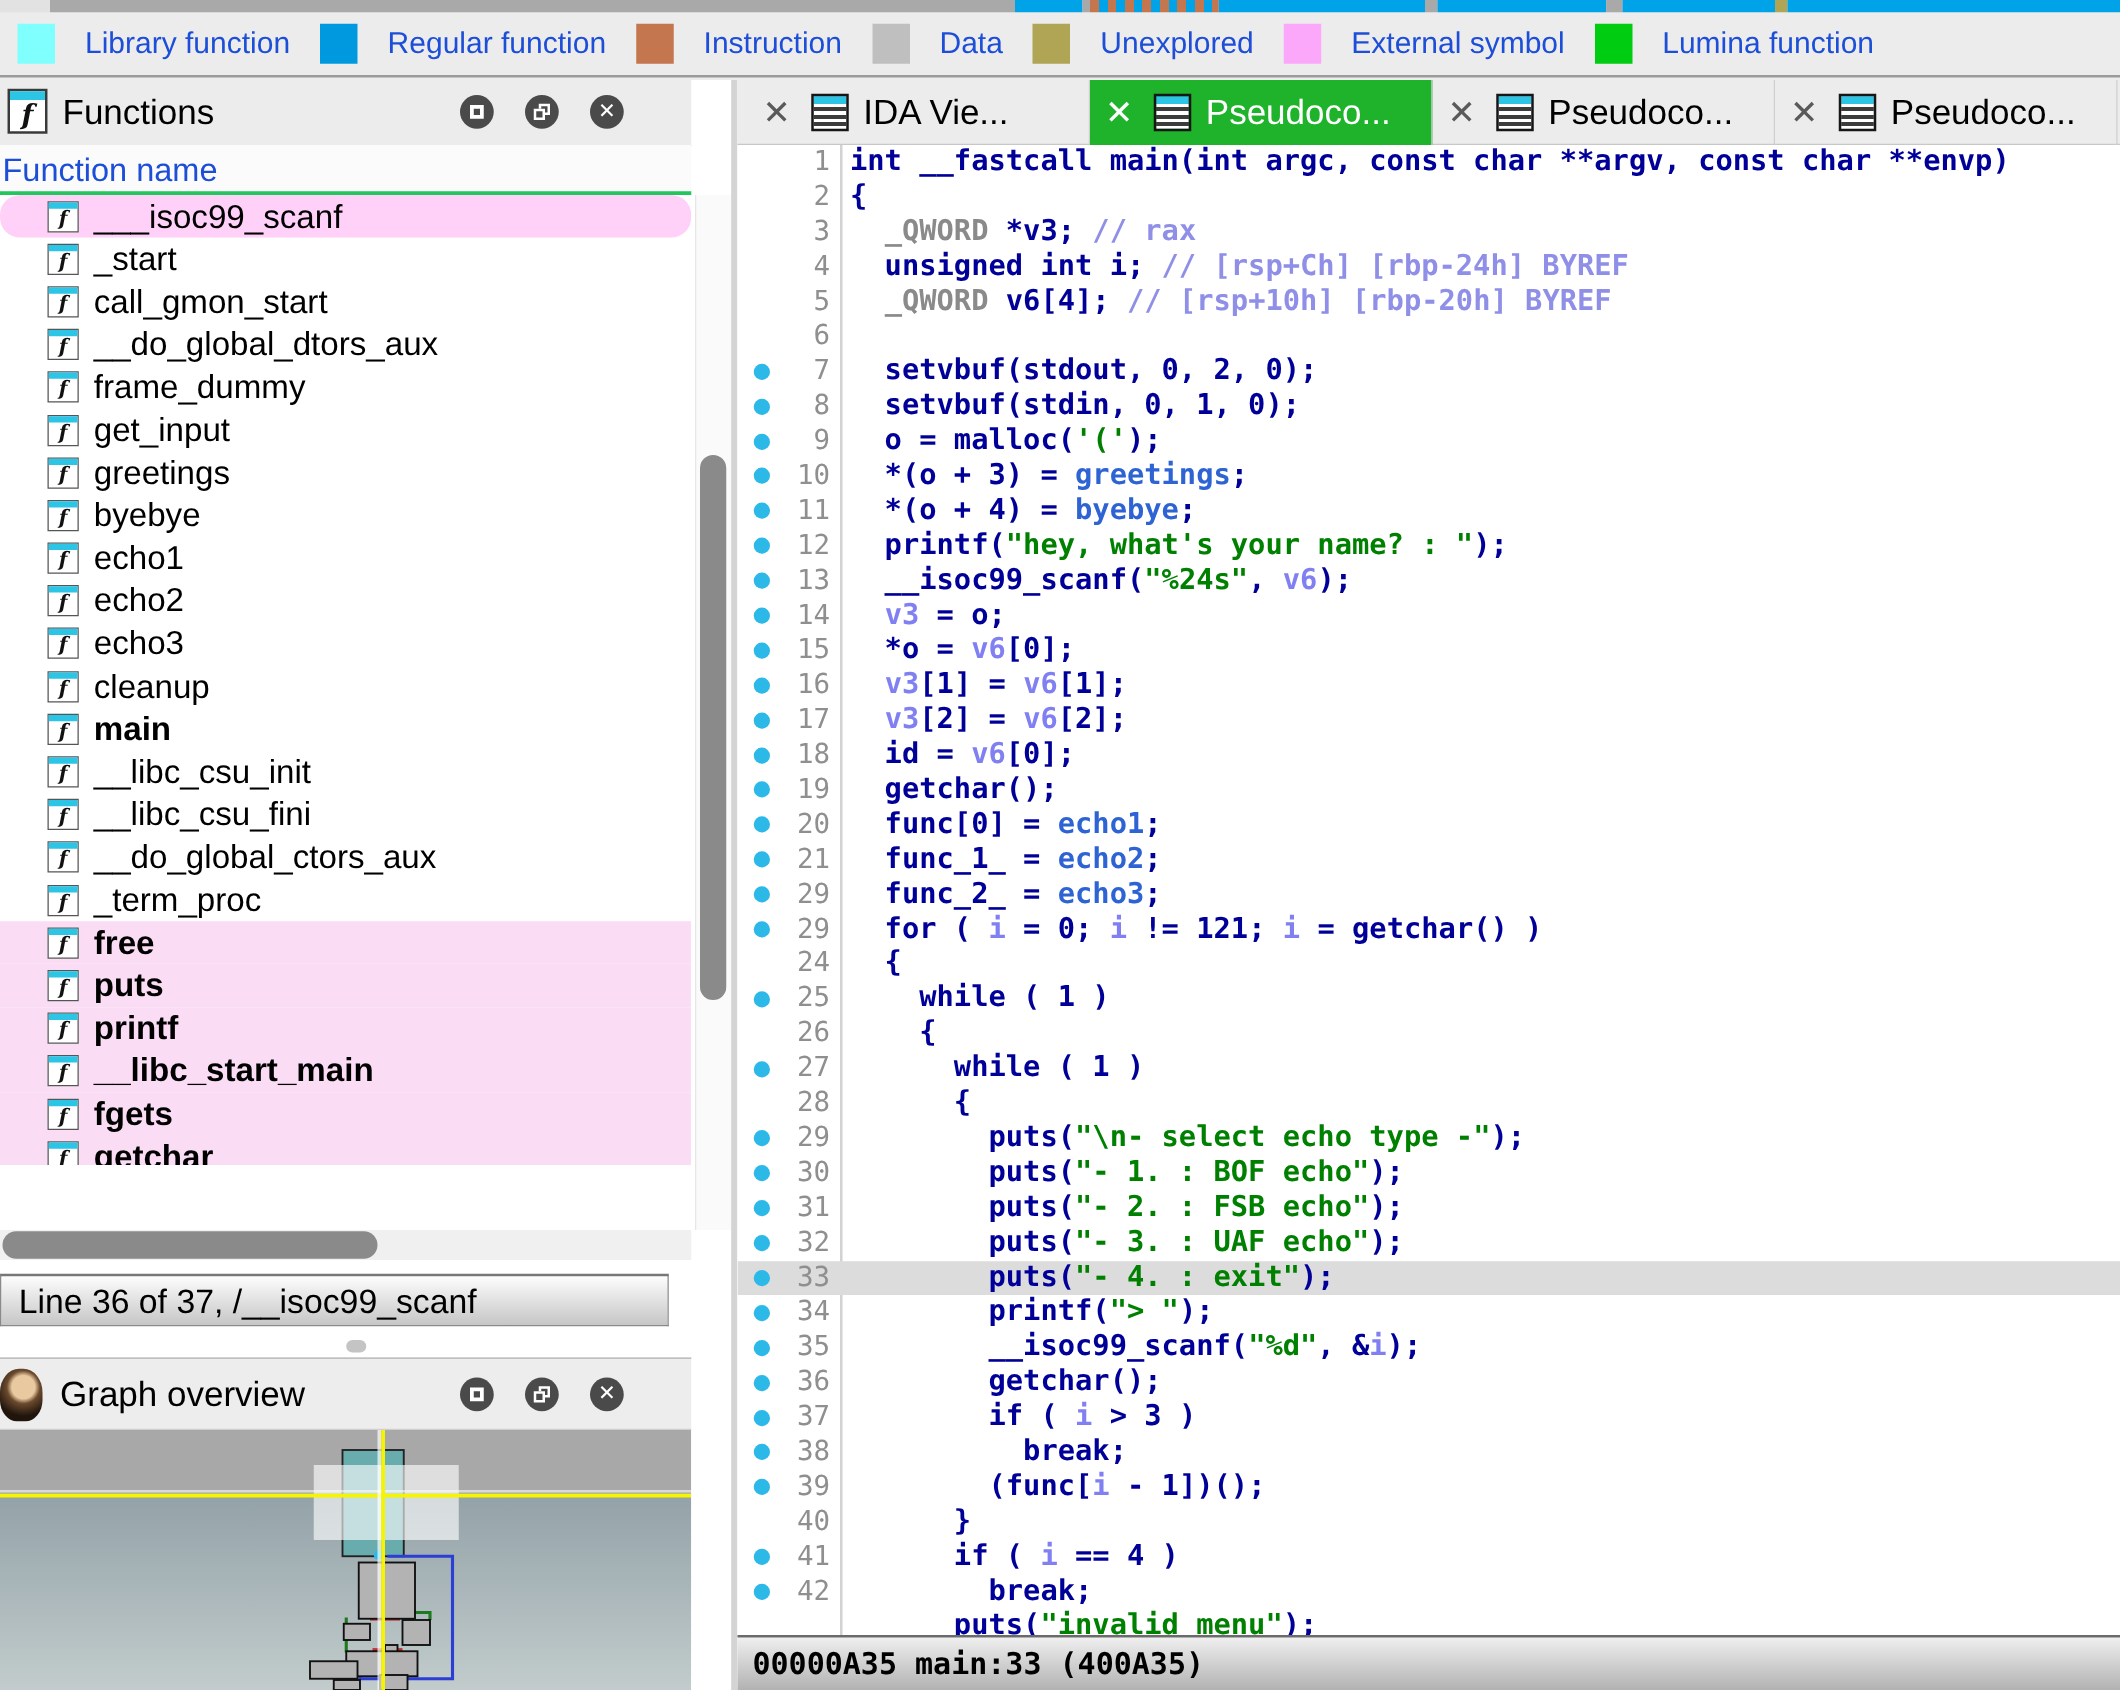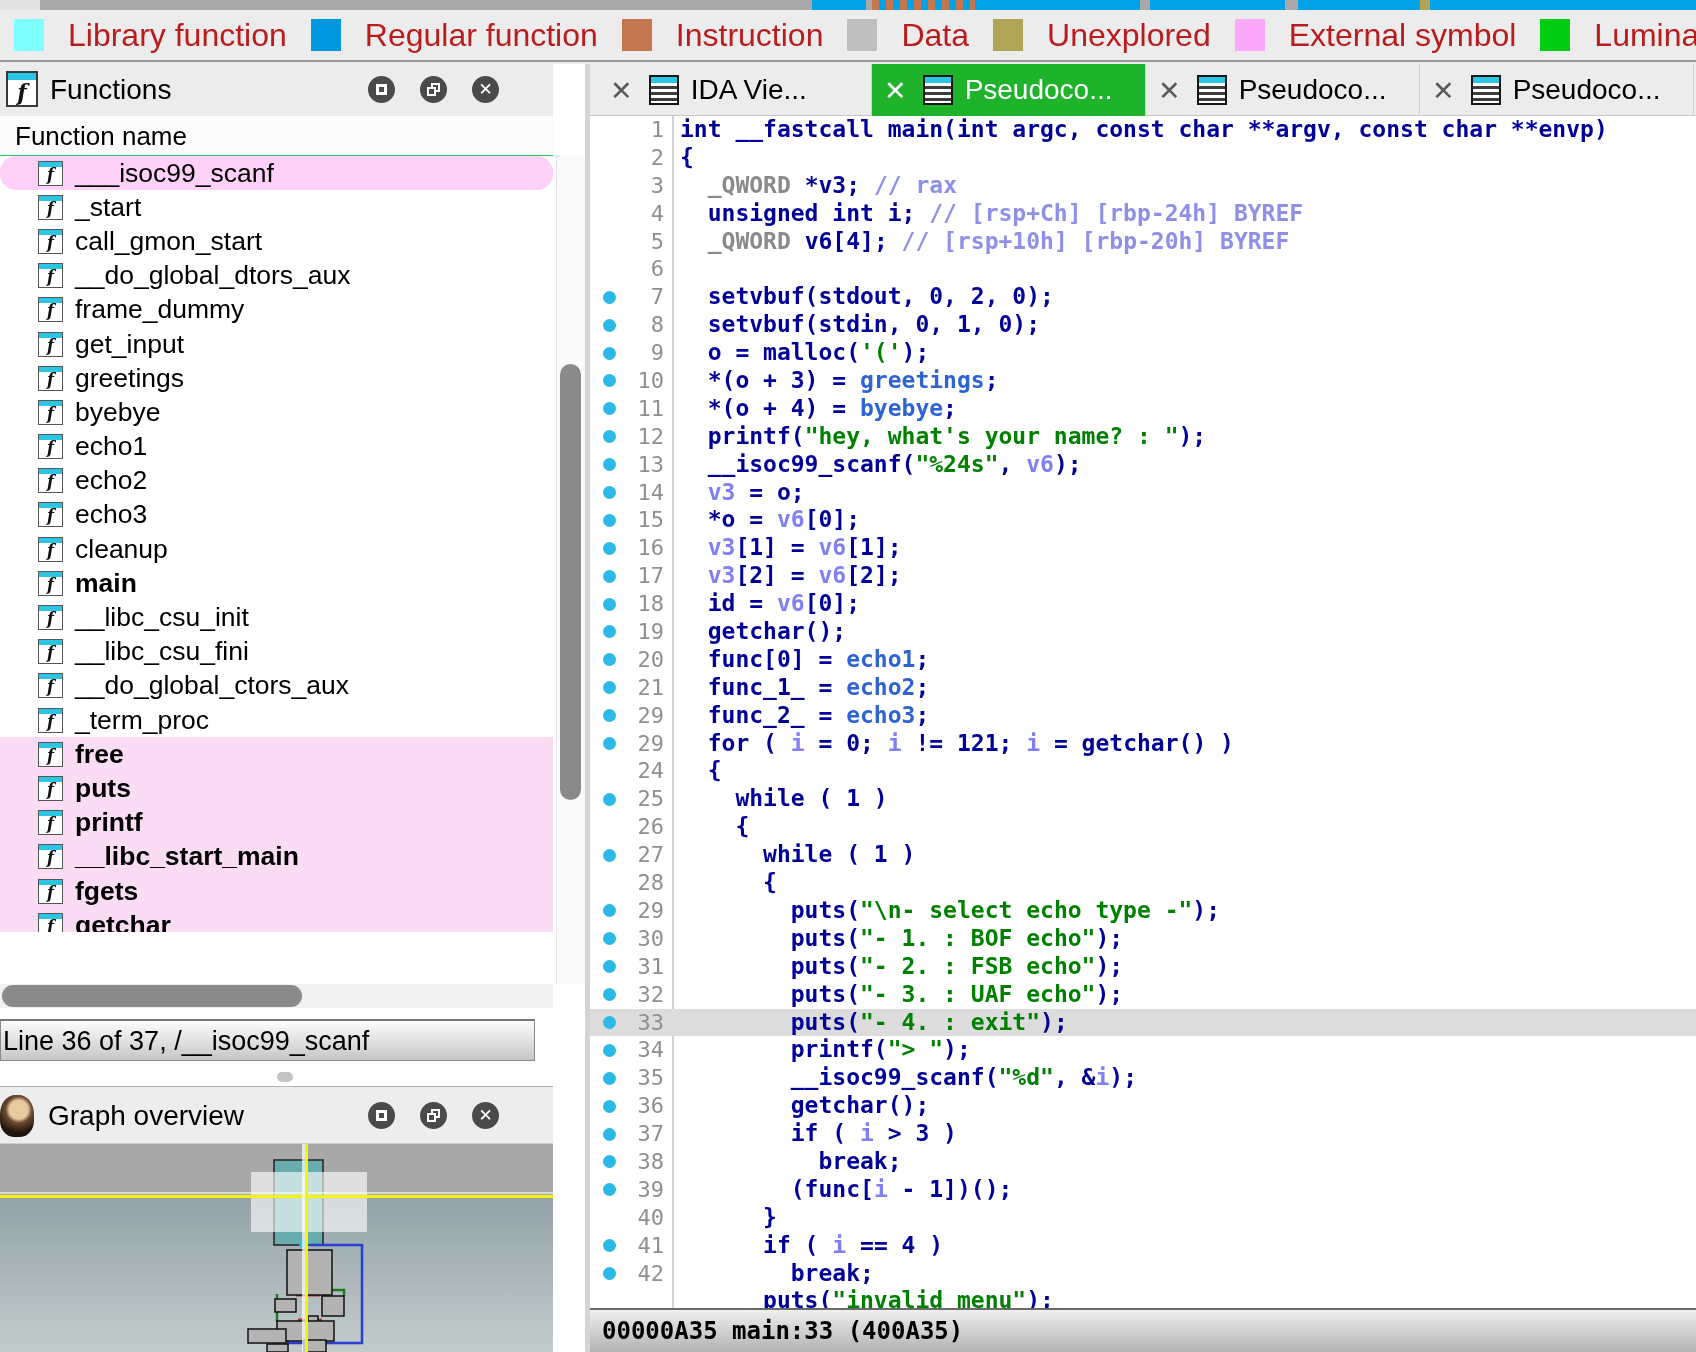--- a/index.html
+++ b/index.html
@@ -9,59 +9,59 @@
     -webkit-font-smoothing:antialiased;
   }
   
   .navband{position:absolute;top:0;left:0;width:1696px;height:10px;background:#e2e2e2;}
   .navband .seg{position:absolute;top:0;height:10px;}
   
   .legend{position:absolute;top:10px;left:0;width:1696px;height:52px;background:#ececec;
     border-bottom:2px solid #9b9b9b;display:flex;align-items:center;padding-left:14px;box-sizing:border-box;}
   .leg-item{display:flex;align-items:center;margin-right:24px;flex:none;}
   .leg-sw{width:30px;height:32px;margin-right:24px;flex:none;}
-  .leg-label{font-size:32px;color:#b91c1c;white-space:nowrap;}
+  .leg-label{font-size:24px;color:#1d4ed8;white-space:nowrap;}
   
   .left-panel{position:absolute;top:64px;left:0;width:585px;height:1288px;background:#fff;}
   .panel-divider{position:absolute;top:64px;left:585px;width:5px;height:1288px;background:#d4d4d4;}
   .right-panel{position:absolute;top:64px;left:590px;width:1106px;height:1288px;background:#fff;}
   
   .fn-header{position:absolute;top:0;left:0;width:553px;height:52px;background:#ececec;border-bottom:1px solid #c0c0c0;}
   .fn-title{position:absolute;left:50px;top:0;font-size:28px;line-height:52px;color:#000;}
   .f-bigicon{position:absolute;left:6px;top:7px;width:32px;height:36px;background:#fff;border:2px solid #3a3a3a;box-sizing:border-box;}
   .f-bigicon::before{content:"";position:absolute;top:0;left:0;right:0;height:7px;background:#2cc5e6;}
   .f-bigicon::after{content:"f";position:absolute;left:0;right:0;top:6px;text-align:center;
     font-family:"DejaVu Serif",serif;font-style:italic;font-weight:bold;font-size:22px;color:#111;}
   .wbtn{position:absolute;width:27px;height:27px;border-radius:50%;background:#4a4a4a;}
   .wbtn .sq{position:absolute;left:8px;top:8px;width:11px;height:11px;border:3px solid #fff;box-sizing:border-box;background:#4a4a4a;}
   .wbtn .sq2a{position:absolute;left:11px;top:7px;width:9px;height:9px;border:2px solid #fff;box-sizing:border-box;}
   .wbtn .sq2b{position:absolute;left:7px;top:11px;width:9px;height:9px;border:2px solid #fff;background:#4a4a4a;box-sizing:border-box;}
   .wbtn .xx{position:absolute;left:0;right:0;top:1px;text-align:center;color:#fff;font-size:17px;font-weight:bold;line-height:25px;font-family:"DejaVu Sans",sans-serif;}
   
   .fn-colhead{position:absolute;top:52px;left:0;width:553px;height:40px;background:#fbfbfb;
-    border-bottom:1px solid #22c55e;font-size:26px;color:#000000;line-height:40px;padding-left:15px;box-sizing:border-box;}
+    border-bottom:3px solid #22c55e;font-size:26px;color:#1d4ed8;line-height:40px;padding-left:2px;box-sizing:border-box;}
   .fn-list{position:absolute;top:92px;left:0;width:553px;height:776px;overflow:hidden;background:#fff;}
   .fn-row{height:34.2px;display:flex;align-items:center;}
   .fn-row.lib{background:#fbdcf5;}
   .fn-row.sel{background:#ffd0f8;border-radius:16px;}
   .f-ico{width:25px;height:25px;margin-left:38px;border:1px solid #555;background:#fff;position:relative;flex:none;box-sizing:border-box;}
   .f-ico::before{content:"";position:absolute;top:0;left:0;right:0;height:5px;background:#2cc5e6;}
   .f-ico::after{content:"f";position:absolute;left:0;right:0;top:3px;text-align:center;
     font-family:"DejaVu Serif",serif;font-style:italic;font-weight:bold;font-size:16px;color:#111;}
   .fn-name{margin-left:12px;font-size:26.5px;color:#000;white-space:nowrap;}
   .fn-name.b{font-weight:bold;}
   
   .v-scroll{position:absolute;top:92px;left:556px;width:28px;height:828px;background:#fafafa;border-left:1px solid #e6e6e6;}
   .v-thumb{position:absolute;top:208px;left:3px;width:21px;height:436px;border-radius:11px;background:#8a8a8a;}
   .h-scroll{position:absolute;top:920px;left:0;width:553px;height:24px;background:#f0f0f0;}
   .h-thumb{position:absolute;left:2px;top:1px;width:300px;height:22px;border-radius:11px;background:#8a8a8a;}
   
   .fn-status{position:absolute;top:955px;left:0;width:535px;height:42px;
     background:linear-gradient(#fdfdfd,#c6c6c6);border:1px solid #8a8a8a;border-top:2px solid #777;
-    font-size:27px;color:#000;line-height:40px;padding-left:2px;box-sizing:border-box;white-space:nowrap;overflow:hidden;}
+    font-size:27px;color:#000;line-height:40px;padding-left:14px;box-sizing:border-box;white-space:nowrap;overflow:hidden;}
   .splitter-dot{position:absolute;top:1008px;left:277px;width:16px;height:10px;border-radius:5px;background:#c4c4c4;}
   
   .go-header{position:absolute;top:1022px;left:0;width:553px;height:58px;background:#ededed;
     border-top:1px solid #b0b0b0;border-bottom:1px solid #cfcfcf;box-sizing:border-box;}
   .go-title{position:absolute;left:48px;top:0;font-size:28px;line-height:58px;color:#000;}
   .go-icon{position:absolute;left:0px;top:8px;width:34px;height:42px;border-radius:45% 45% 40% 40%;
     background:radial-gradient(circle at 55% 35%,#e8c9a0 0 28%,#6b4a2e 40%,#20150c 70%);}
   .go-canvas{position:absolute;top:1080px;left:0;width:553px;height:208px;}
   
   .tabbar{position:absolute;top:0;left:0;width:1106px;height:52px;background:#ececec;

